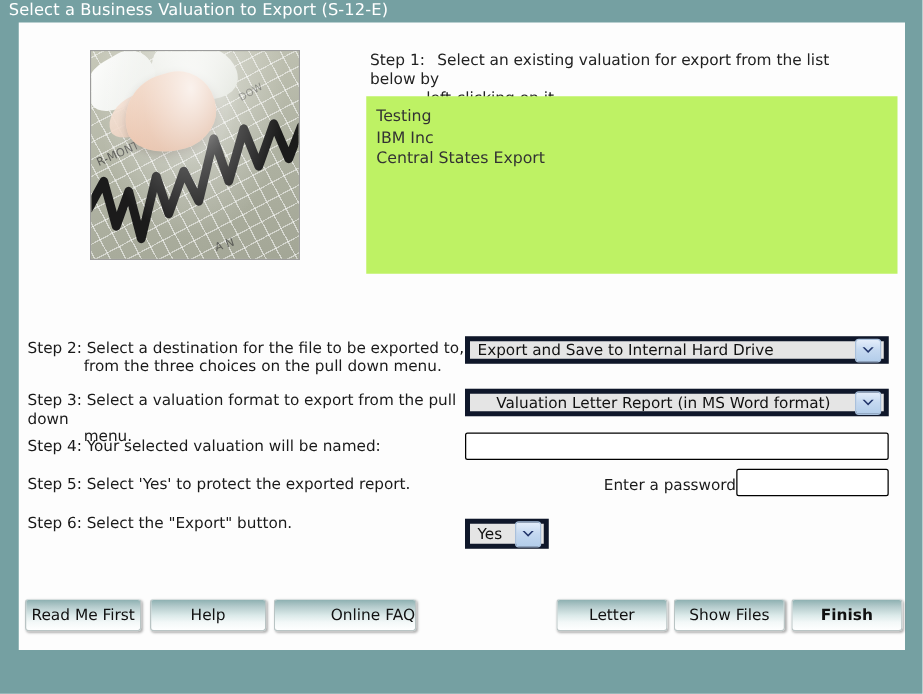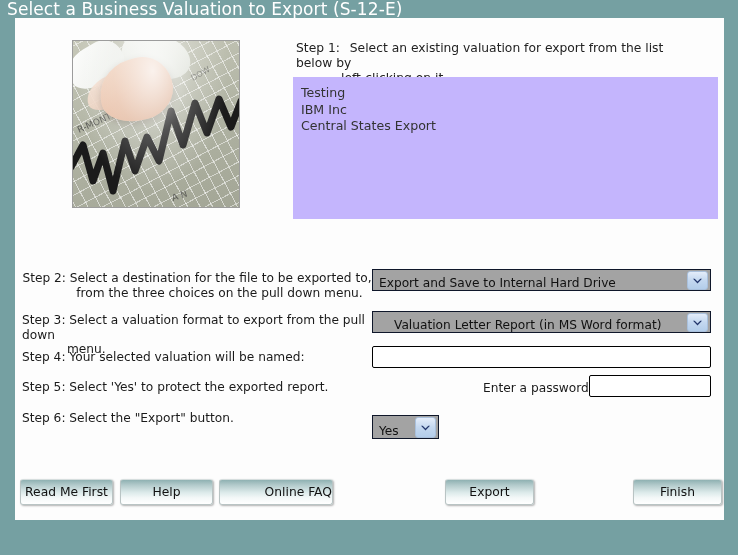--- a/index.html
+++ b/index.html
@@ -17,21 +17,21 @@
     position: relative;
     width: 738px;
     height: 555px;
   }
   #title-bar {
     position: absolute;
     left: 0; top: 0;
     width: 738px;
     height: 18px;
     color: #ffffff;
-    font-size: 17px;
+    font-size: 13px;
     line-height: 18px;
     padding-left: 7px;
     box-sizing: border-box;
     letter-spacing: 0.1px;
     white-space: nowrap;
   }
   #content-panel {
     position: absolute;
     left: 15px;
     top: 18px;
@@ -122,21 +122,21 @@
   #step1-cont {
     display: block;
     padding-left: 45px;
   }
   #valuation-list {
     position: absolute;
     left: 278px;
     top: 59px;
     width: 425px;
     height: 142px;
-    background: #c4b5fd;
+    background: #bef264;
     overflow: hidden;
     padding: 8px 0 0 6px;
     box-sizing: border-box;
   }
   .list-item {
     font-size: 12.6px;
     color: #333;
     line-height: 16.5px;
     padding-left: 2px;
     cursor: default;
@@ -147,24 +147,24 @@
   .step-label {
     font-size: 12.2px;
     color: #1a1a1a;
     line-height: 14.5px;
   }
   .step-label .indent { display: block; padding-left: 45px; }
 
   .dropdown {
     position: absolute;
     box-sizing: border-box;
-    background: #a3a3a3;
-    border: 1px solid #0f172a;
+    background: #e5e5e5;
+    border: 4px solid #0f172a;
     display: flex;
-    align-items: flex-end;
+    align-items: center;
     justify-content: space-between;
   }
   .dropdown .dd-text {
     font-size: 12.2px;
     color: #111;
     padding-left: 6px;
     white-space: nowrap;
     overflow: hidden;
   }
   .dd-btn {
@@ -246,21 +246,21 @@
       <span style="padding-left:6px;">Select an existing valuation for export from the list below by</span>
       <span id="step1-cont">left-clicking on it</span>
     </div>
 
     <div id="valuation-list">
       <div class="list-item">Testing</div>
       <div class="list-item">IBM Inc</div>
       <div class="list-item">Central States Export</div>
     </div>
 
-    <div class="step-row step-label" style="left:7px; top:253px; width:350px;text-align:center;">
+    <div class="step-row step-label" style="left:7px; top:253px; width:350px;">
       <span>Step 2: Select a destination for the file to be exported to,</span>
       <span class="indent">from the three choices on the pull down menu.</span>
     </div>
     <div class="dropdown" style="left:357px; top:251px; width:339px; height:22px;">
       <span class="dd-text">Export and Save to Internal Hard Drive</span>
       <span class="dd-btn">
         <svg width="11" height="8" viewBox="0 0 11 8">
             <path d="M1 1.8 L5.5 6.4 L10 1.8 L8.3 1.8 L5.5 4.6 L2.7 1.8 Z" fill="#22356b"></path>
           </svg>
       </span>
@@ -306,20 +306,23 @@
       <span>Read Me First</span>
     </div>
     <div class="btn" style="left:105px; top:461px; width:93px; height:26px;">
       <span>Help</span>
     </div>
     <div class="btn" style="left:204px; top:461px; width:114px; height:26px;justify-content:flex-end;">
       <span>Online FAQ</span>
     </div>
 
     <div class="btn" style="left:430px; top:461px; width:89px; height:26px;">
-      <span>Export</span>
-    </div>
-    <div class="btn" style="left:618px; top:461px; width:89px; height:26px;">
+      <span>Letter</span>
+    </div>
+    <div class="btn" style="left:524px; top:461px; width:89px; height:26px;">
+      <span>Show Files</span>
+    </div>
+    <div class="btn" style="left:618px; top:461px; width:89px; height:26px;font-weight:bold;">
       <span>Finish</span>
     </div>
 
   </div>
 </div>
 
 </body></html>

